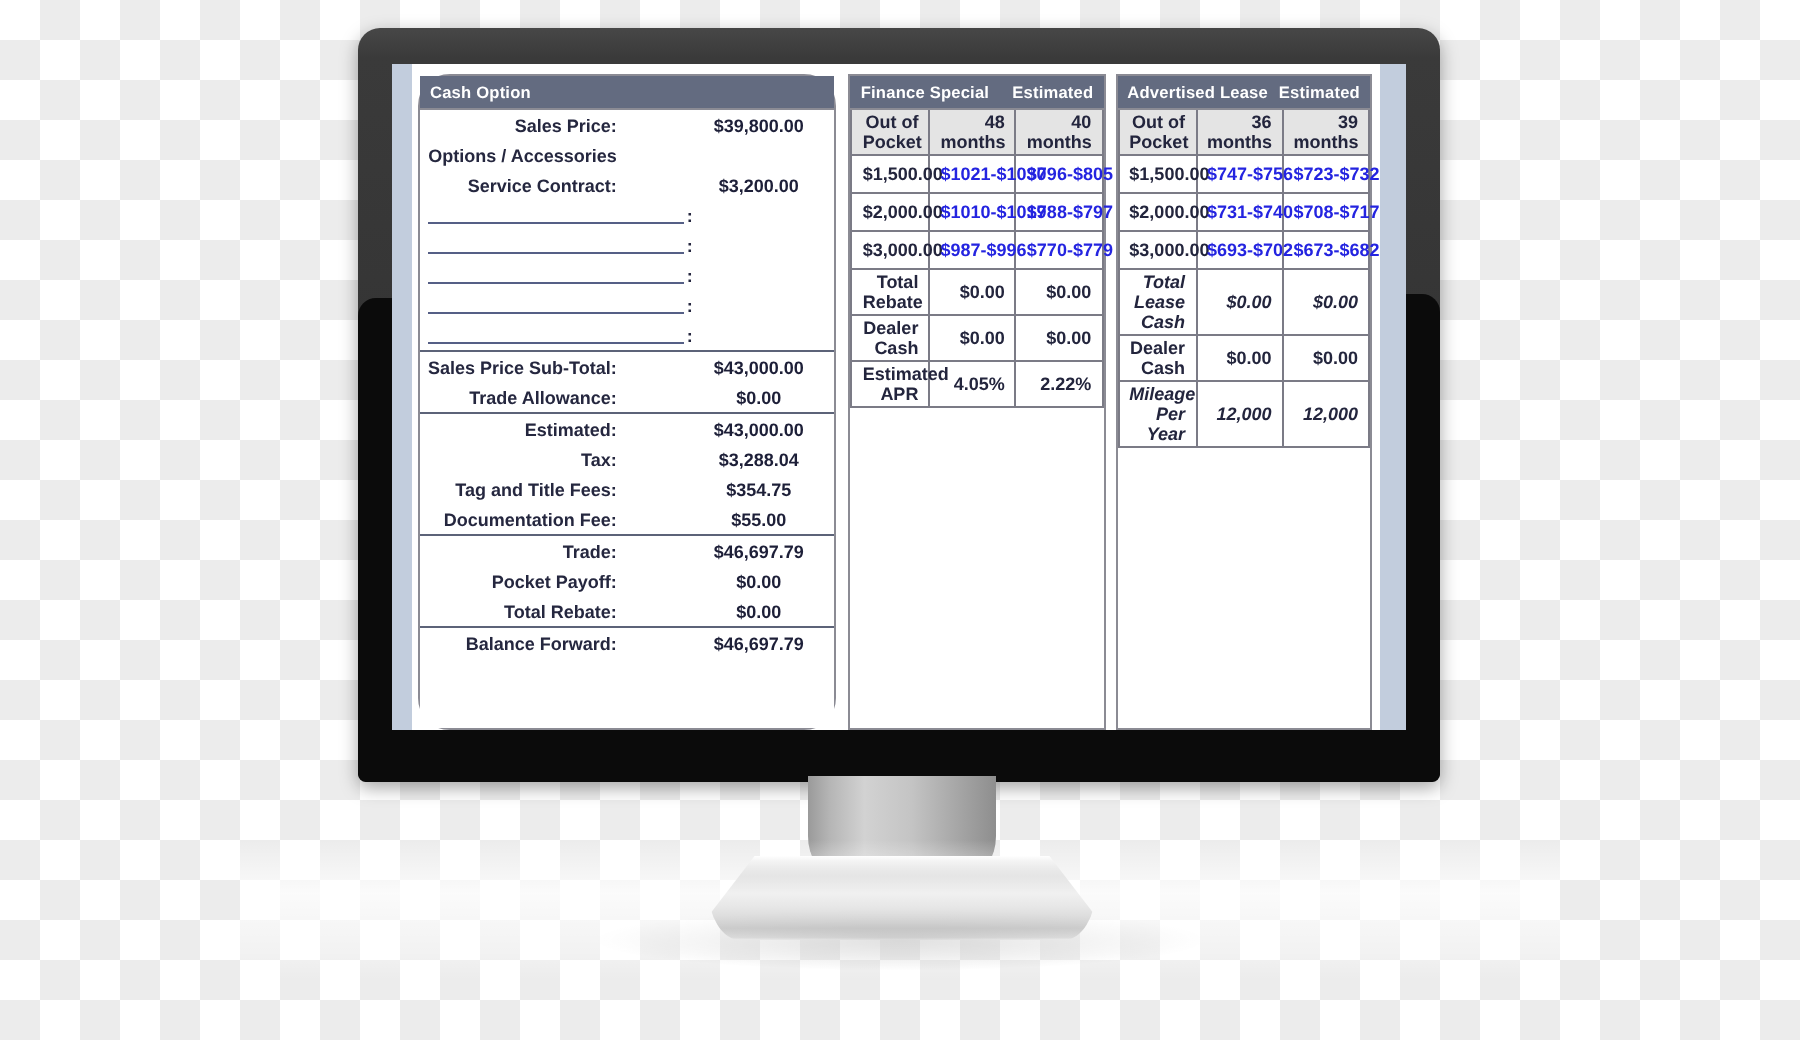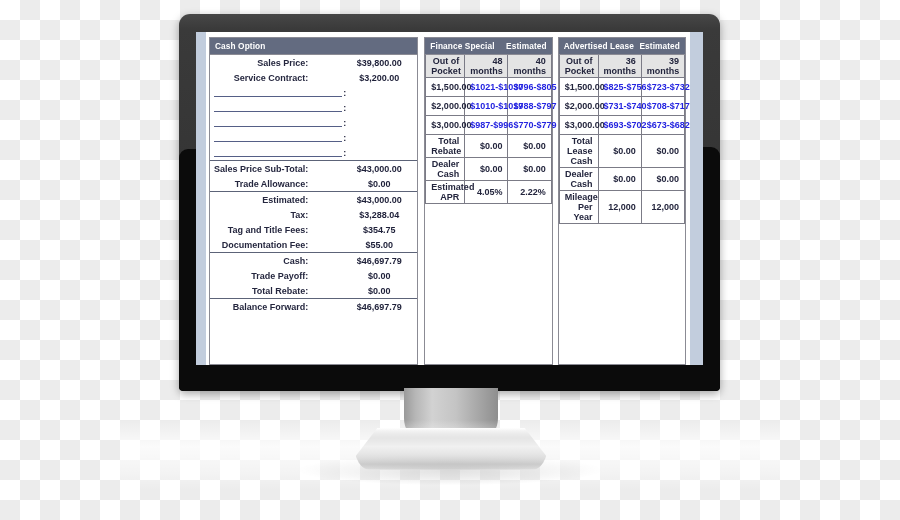--- a/index.html
+++ b/index.html
@@ -113,20 +113,21 @@
     letter-spacing: 0.1px;
     border-bottom: 1px solid #8b8b94;
   }
   .panel-header .est { font-size: 8.3px; font-weight: bold; }
 
   
   #cash-panel {
     flex: 0 0 182px;
     display: flex;
     flex-direction: column;
+    border-radius: 16px;
   }
 
   .cash-body { display: flex; flex-direction: column; }
 
   .cash-group { border-bottom: 1px solid #5c6378; }
   .cash-group.last { border-bottom: none; }
 
   .cash-row {
     display: flex;
     align-items: center;
@@ -204,21 +205,21 @@
     text-align: right;
     border-top: none;
   }
   table.rate-table td.label-cell {
     text-align: right;
   }
   table.rate-table tr.colhead td.label-cell { text-align: right; }
   table.rate-table td.money-blue {
     color: #2424e0;
   }
-  table.rate-table td.tall { height: 24px; }
+  table.rate-table td.tall { height: 24px; font-style: italic; }
 
   .col-a { width: 31%; }
   .col-b { width: 34.5%; }
   .col-c { width: 34.5%; }
 
   
   #stand-neck {
     position: absolute;
     left: 404px;
     top: 388px;
@@ -290,20 +291,24 @@
           <div class="panel-header">
             <span>Cash Option</span>
           </div>
           <div class="cash-body" id="cash-body">
               <div class="cash-group">
                 <div class="cash-row">
                   <span class="lbl">Sales Price:</span>
                   <span class="val">$39,800.00</span>
                 </div>
                 <div class="cash-row">
+                  <span class="lbl">Options / Accessories</span>
+                  <span class="val"></span>
+                </div>
+                <div class="cash-row">
                   <span class="lbl">Service Contract:</span>
                   <span class="val">$3,200.00</span>
                 </div>
                 <div class="cash-blank">
                   <span class="rule"></span>
                   <span class="colon">:</span>
                 </div>
                 <div class="cash-blank">
                   <span class="rule"></span>
                   <span class="colon">:</span>
@@ -344,25 +349,25 @@
                   <span class="lbl">Tag and Title Fees:</span>
                   <span class="val">$354.75</span>
                 </div>
                 <div class="cash-row">
                   <span class="lbl">Documentation Fee:</span>
                   <span class="val">$55.00</span>
                 </div>
               </div>
               <div class="cash-group">
                 <div class="cash-row">
-                  <span class="lbl">Cash:</span>
+                  <span class="lbl">Trade:</span>
                   <span class="val">$46,697.79</span>
                 </div>
                 <div class="cash-row">
-                  <span class="lbl">Trade Payoff:</span>
+                  <span class="lbl">Pocket Payoff:</span>
                   <span class="val">$0.00</span>
                 </div>
                 <div class="cash-row">
                   <span class="lbl">Total Rebate:</span>
                   <span class="val">$0.00</span>
                 </div>
               </div>
               <div class="cash-group last">
                 <div class="cash-row">
                   <span class="lbl">Balance Forward:</span>
@@ -438,21 +443,21 @@
                   <col class="col-c">
               </colgroup>
               <tbody>
                   <tr class="colhead">
                     <td class="label-cell">Out of Pocket</td>
                     <td>36 months</td>
                     <td>39 months</td>
                   </tr>
                   <tr>
                     <td class="label-cell">$1,500.00</td>
-                    <td class="money-blue">$825-$756</td>
+                    <td class="money-blue">$747-$756</td>
                     <td class="money-blue">$723-$732</td>
                   </tr>
                   <tr>
                     <td class="label-cell">$2,000.00</td>
                     <td class="money-blue">$731-$740</td>
                     <td class="money-blue">$708-$717</td>
                   </tr>
                   <tr>
                     <td class="label-cell">$3,000.00</td>
                     <td class="money-blue">$693-$702</td>

